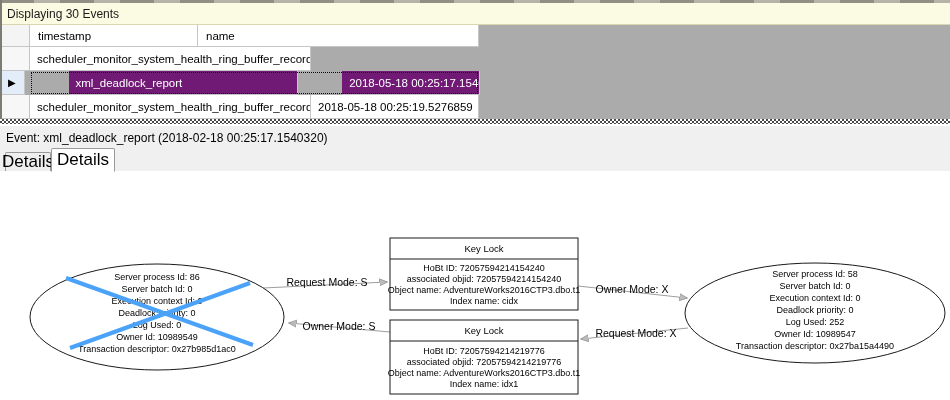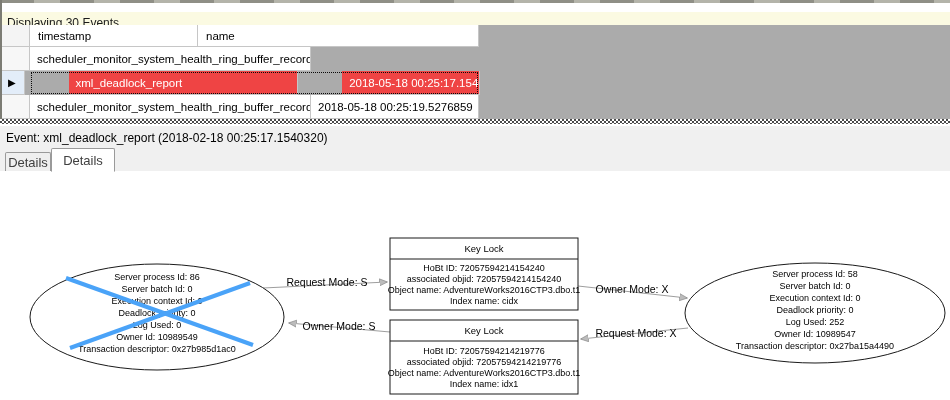--- a/index.html
+++ b/index.html
@@ -9,58 +9,58 @@
   .abs { position:absolute; }
 
   
   .top-strip { left:0; top:0; width:950px; height:3px;
     background:repeating-linear-gradient(90deg,#8f8f86 0 34px,#b4b4aa 34px 60px); }
   .left-edge { left:0; top:0; width:2px; height:119px; background:#7c7c74; z-index:5; }
 
   
   .info-bar { left:0; top:3px; width:950px; height:22px; background:#fbfae2;
     border-bottom:1px solid #d9d7b0; display:flex; align-items:center;
-    padding-left:7px; font-size:12px; color:#1a1a1a;margin-top:9px; }
+    padding-left:7px; font-size:12px; color:#1a1a1a; }
 
   
   .grid { left:0; top:25px; width:950px; height:94px; background:#ababab; font-size:11.5px; }
   .grid-head { position:absolute; left:0; top:0; height:22px; width:480px; display:flex; }
   .corner { width:30px; height:22px; background:#f4f4f4; border-right:1px solid #c6c6c6; border-bottom:1px solid #c6c6c6; }
   .col-h { background:#fff; border-right:1px solid #c6c6c6; border-bottom:1px solid #c6c6c6;
     display:flex; align-items:center; padding-left:8px; color:#000; }
   .col-name { width:281px; }
   .col-ts { width:168px; }
   .grid-row { position:absolute; left:0; width:480px; height:24px; display:flex; background:transparent; }
   .rh { width:30px; background:#f7f7f7; border-right:1px solid #c6c6c6; border-bottom:1px solid #c6c6c6;
     display:flex; align-items:center; justify-content:center; }
   .cell { background:#fff; border-right:1px solid #c6c6c6; border-bottom:1px solid #c6c6c6;
     display:flex; align-items:center; padding-left:7px; white-space:nowrap; overflow:hidden; color:#000; }
   .cell.c-name { width:281px; }
   .cell.c-ts { width:168px; }
-  .grid-row.selected .cell { background:#ef4444; color:#fff;margin-left:44px; }
+  .grid-row.selected .cell { background:#701a75; color:#fff;margin-left:44px; }
   .grid-row.selected .rh { background:#e3edf9; }
   .sel-focus { position:absolute; left:30px; top:0; width:449px; height:24px;
     outline:1px dotted #0a0a0a; outline-offset:-2px; pointer-events:none; }
   .cur-arrow { color:#000; font-size:10px; line-height:1; }
 
   
   .splitter { left:0; top:119px; width:950px; height:5px; background-color:#fff;
     background-image:
       linear-gradient(45deg,#4a4a4a 25%,transparent 25%,transparent 75%,#4a4a4a 75%),
       linear-gradient(45deg,#4a4a4a 25%,transparent 25%,transparent 75%,#4a4a4a 75%);
     background-size:4px 4px; background-position:0 0,2px 2px; }
 
   
   .event-bar { left:0; top:126px; width:950px; height:23px; background:#f0f0f0;
     display:flex; align-items:center; padding-left:6px; font-size:12px; color:#000; }
 
   
   .tab-strip { left:0; top:147px; width:950px; height:24px; background:#f0f0f0; }
   .tab { position:absolute; display:flex; align-items:center; justify-content:center;
-    font-size:13px; color:#404040;text-align:right; }
+    font-size:17px; color:#000000;text-align:right; }
   .tab.inactive { left:5px; top:5px; width:46px; height:19px; background:#efefef;
     border:1px solid #9a9a9a; border-bottom:none; border-radius:2px 2px 0 0; }
   .tab.active { left:51px; top:1px; width:64px; height:24px; background:#fff;
     border:1px solid #9a9a9a; border-bottom:1px solid #fff; border-radius:2px 2px 0 0; z-index:3; }
 
   
   .graph-panel { left:0; top:171px; width:950px; height:229px; background:#fff; }
   svg text { font-family:"Liberation Sans", sans-serif; }
   .node-text { font-size:9px; fill:#000; }
   .box-title { font-size:9.5px; fill:#000; }

